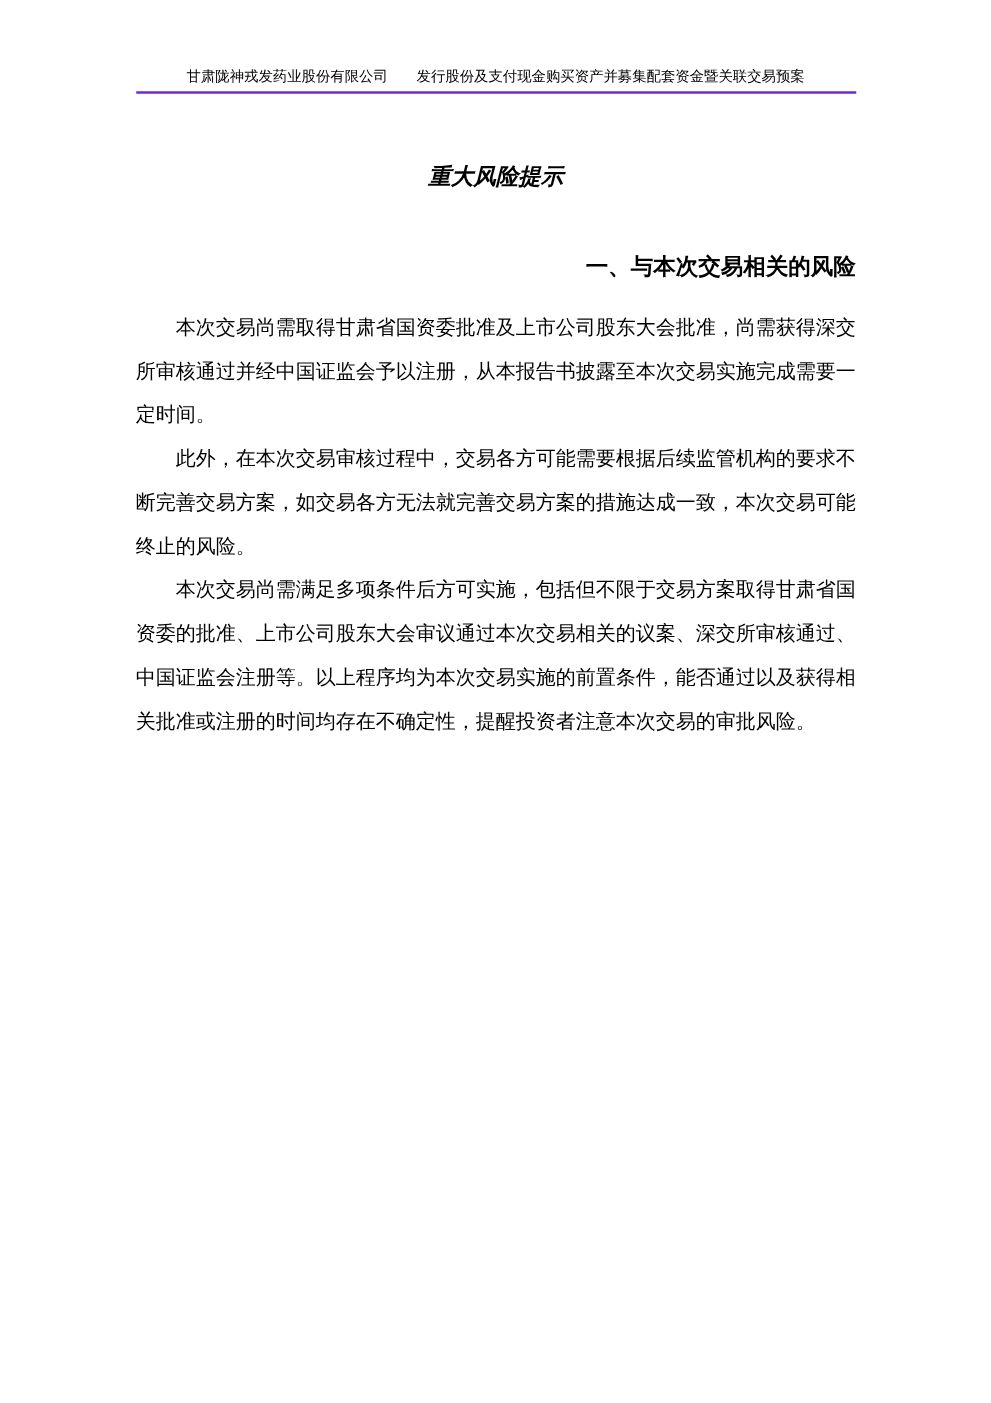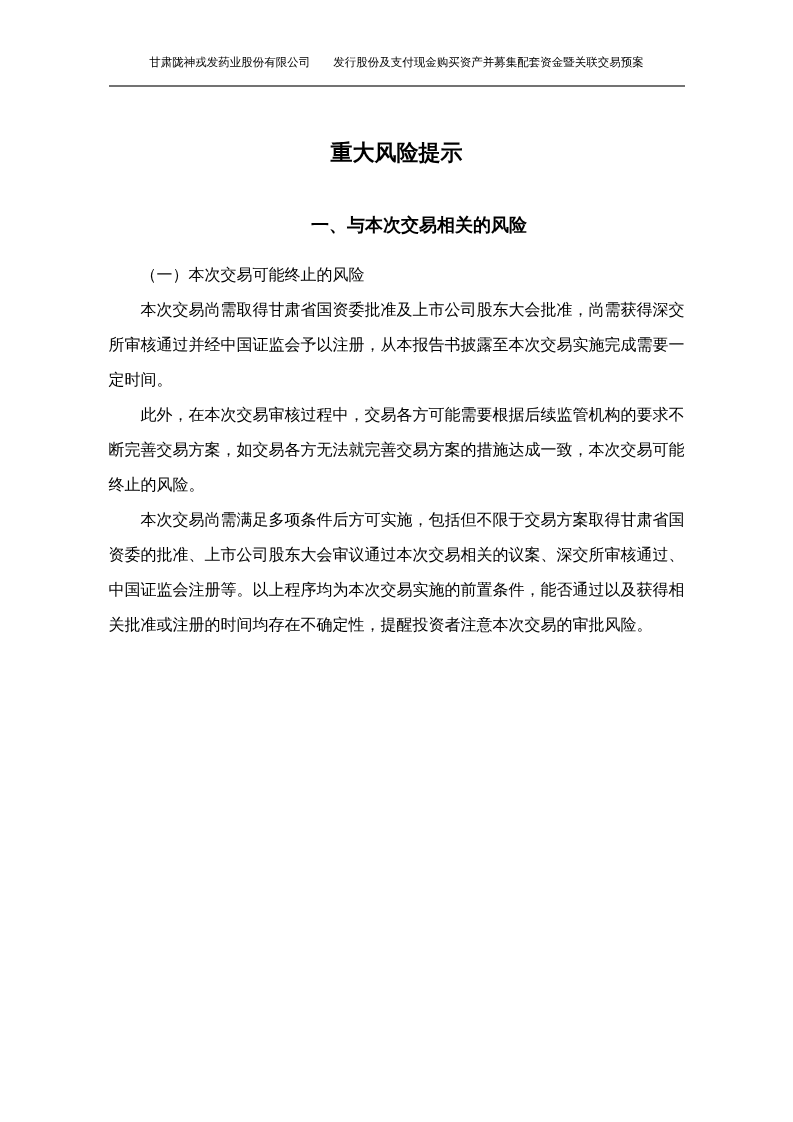--- a/index.html
+++ b/index.html
@@ -19,40 +19,41 @@
     margin: 0 auto;
     position: relative;
   }
   
   .running-header {
     margin-top: 55px;
     font-size: 11.5px;
     line-height: 15px;
     text-align: center;
     white-space: nowrap;
-    padding-bottom: 15px;
-    border-bottom: 2px solid #737373;
+    padding-bottom: 3px;
+    border-bottom: 2px solid #6d28d9;
     letter-spacing: 0;
   }
   
   .doc-title {
     margin: 53px 0 0 0;
-    font-size: 22px;
+    font-size: 18px;
     line-height: 26px;
     font-weight: bold;
     text-align: center;
     letter-spacing: 0;
+    font-style: italic;
   }
   
   .section-heading {
     margin: 48px 0 0 0;
     font-size: 18px;
     line-height: 22px;
     font-weight: bold;
-    text-align: center;
+    text-align: right;
     text-indent: 45px;
   }
   
   .doc-body {
     margin-top: 21px;
   }
   .doc-body p {
     margin: 0;
     font-size: 16px;
     line-height: 35px;
@@ -69,19 +70,18 @@
 
 <div class="page">
 
   <div class="running-header">甘肃陇神戎发药业股份有限公司　　发行股份及支付现金购买资产并募集配套资金暨关联交易预案</div>
 
   <h1 class="doc-title">重大风险提示</h1>
 
   <h2 class="section-heading">一、与本次交易相关的风险</h2>
 
   <div class="doc-body" id="doc-body">
-      <p class="subheading">（一）本次交易可能终止的风险</p>
       <p class="para">本次交易尚需取得甘肃省国资委批准及上市公司股东大会批准，尚需获得深交所审核通过并经中国证监会予以注册，从本报告书披露至本次交易实施完成需要一定时间。</p>
       <p class="para">此外，在本次交易审核过程中，交易各方可能需要根据后续监管机构的要求不断完善交易方案，如交易各方无法就完善交易方案的措施达成一致，本次交易可能终止的风险。</p>
       <p class="para">本次交易尚需满足多项条件后方可实施，包括但不限于交易方案取得甘肃省国资委的批准、上市公司股东大会审议通过本次交易相关的议案、深交所审核通过、中国证监会注册等。以上程序均为本次交易实施的前置条件，能否通过以及获得相关批准或注册的时间均存在不确定性，提醒投资者注意本次交易的审批风险。</p>
     </div>
 
 </div>
 
 </body></html>

